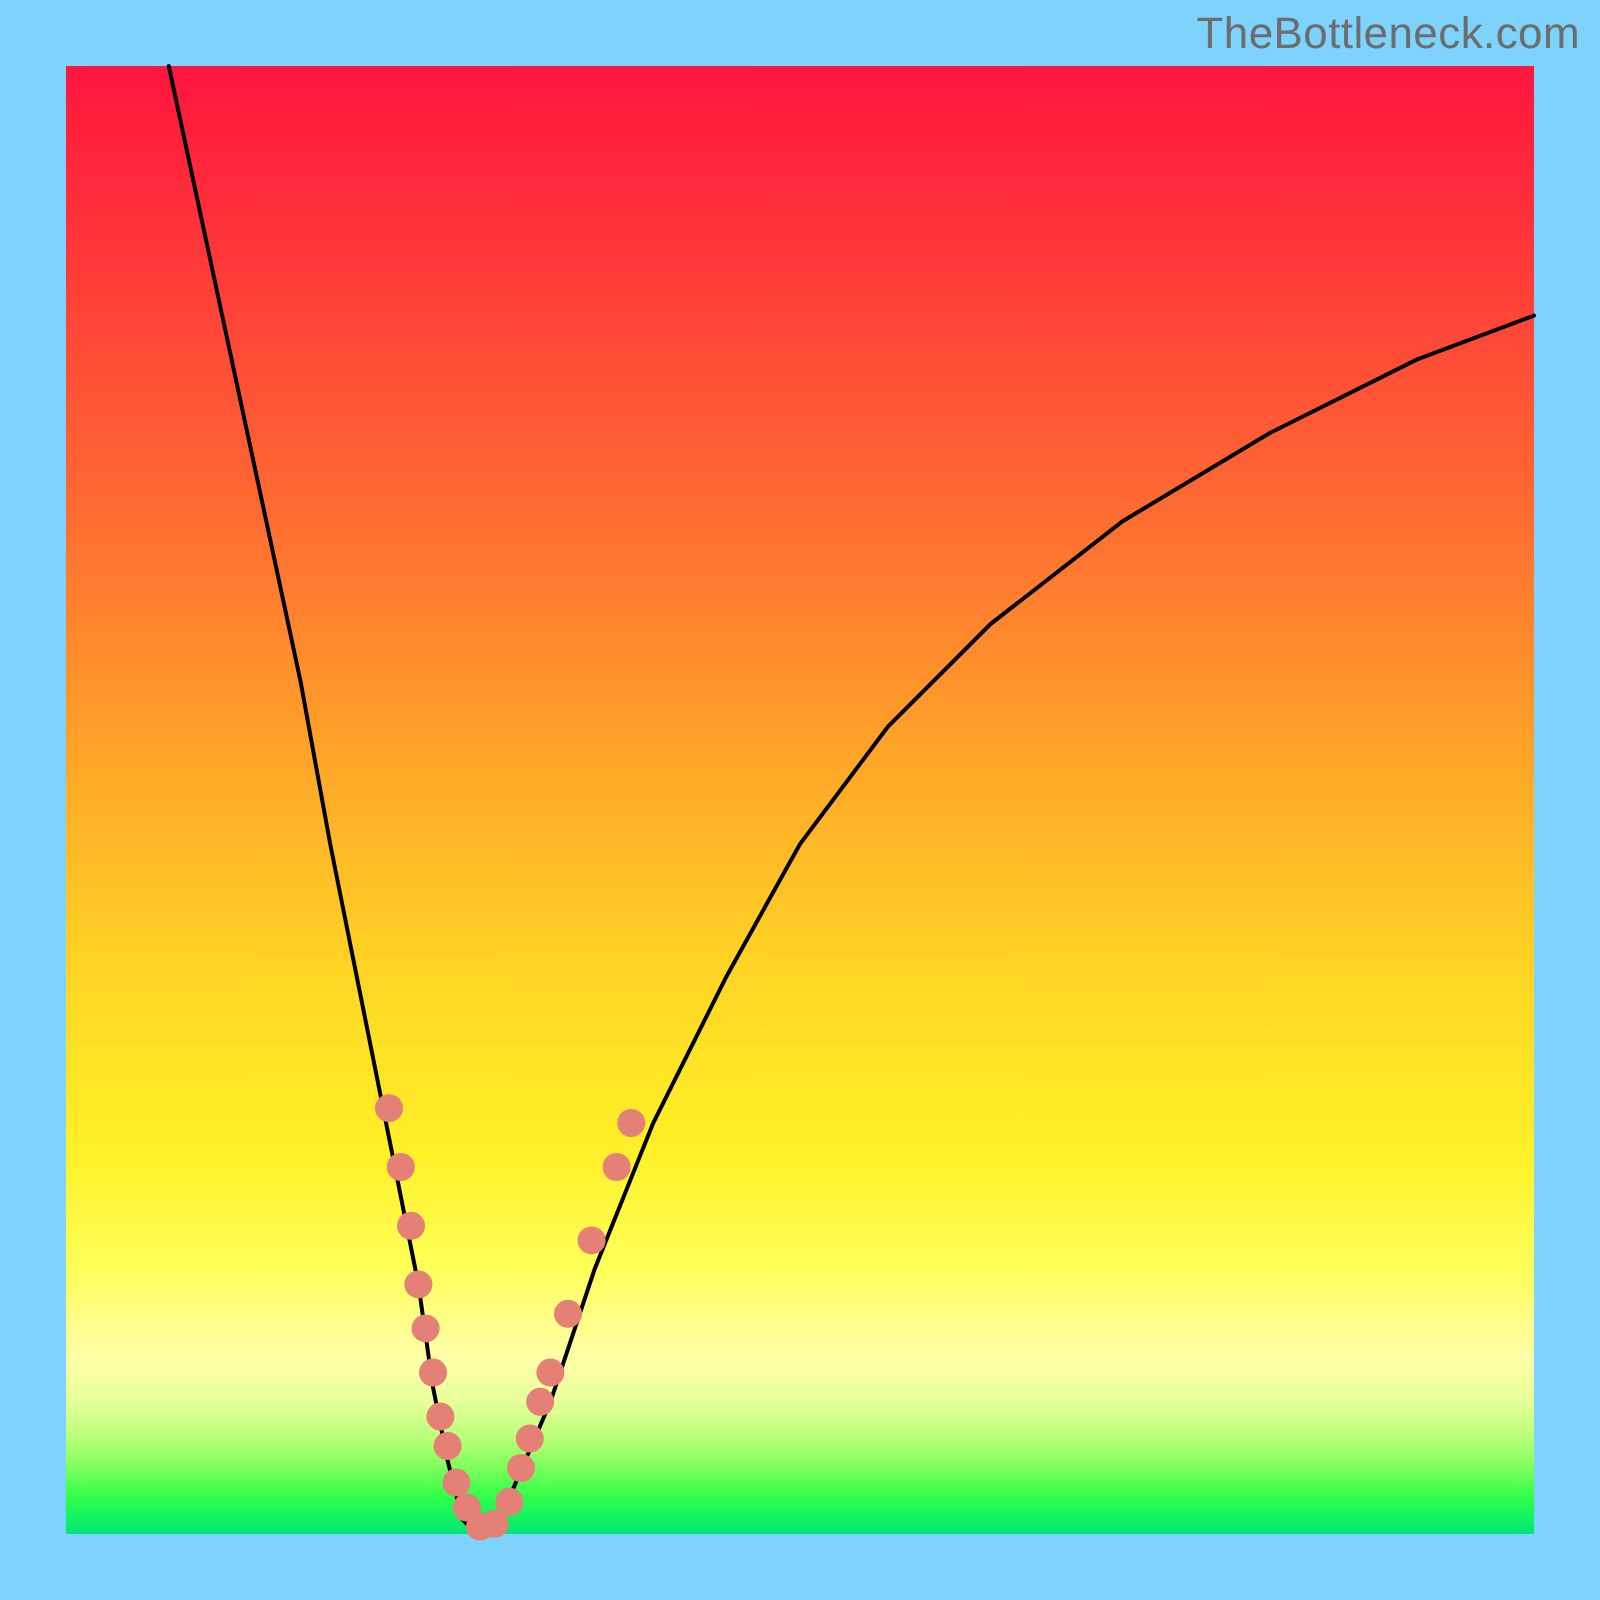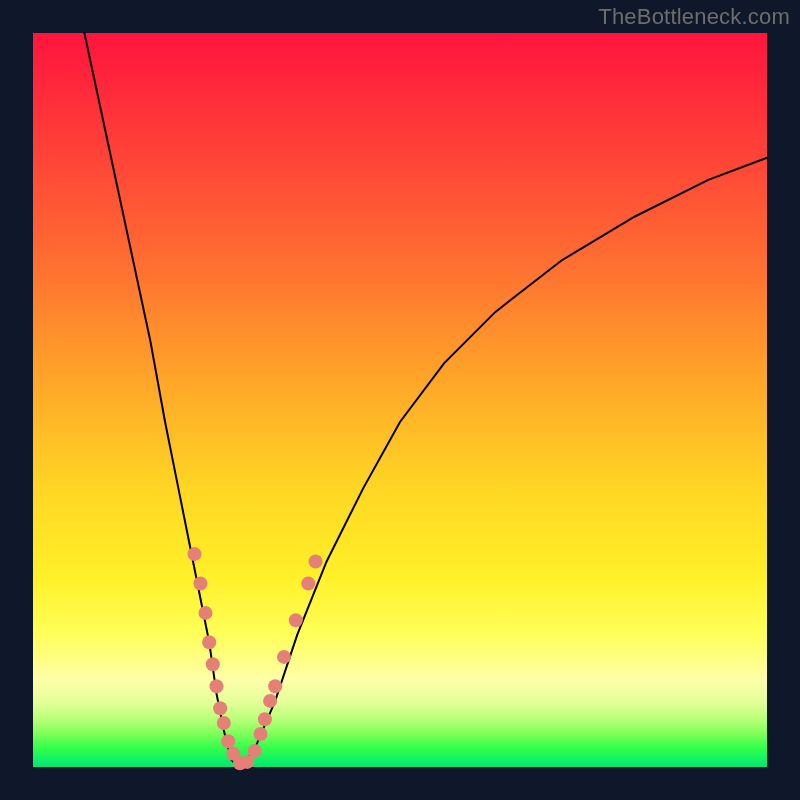--- a/index.html
+++ b/index.html
@@ -8,21 +8,21 @@
     width: 800px;
     height: 800px;
     overflow: hidden;
     background: #000;
     font-family: Arial, Helvetica, sans-serif;
   }
   .frame {
     position: relative;
     width: 800px;
     height: 800px;
-    background: #0f172a;
+    background: #7dd3fc;
   }
   .plot-area {
     position: absolute;
     left: 33px;
     top: 33px;
     width: 734px;
     height: 734px;
     
     background: linear-gradient(
       to bottom,

